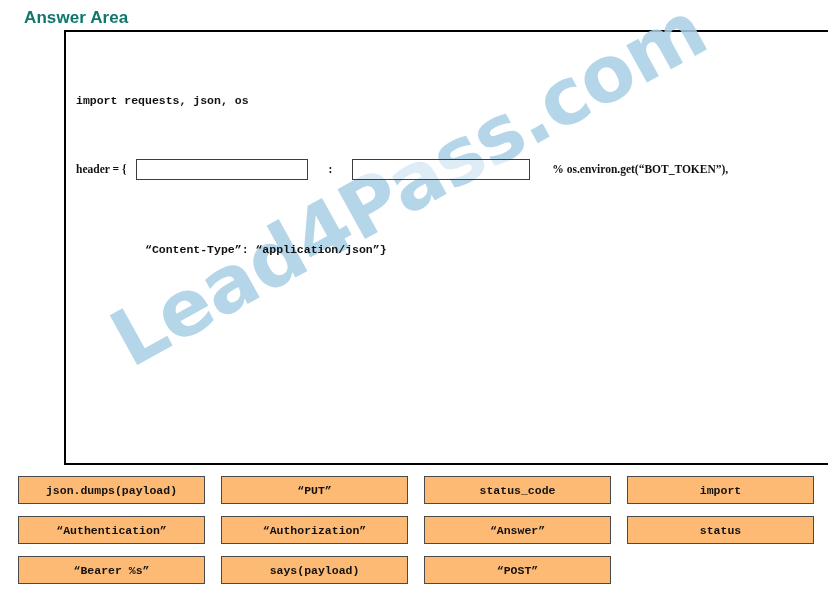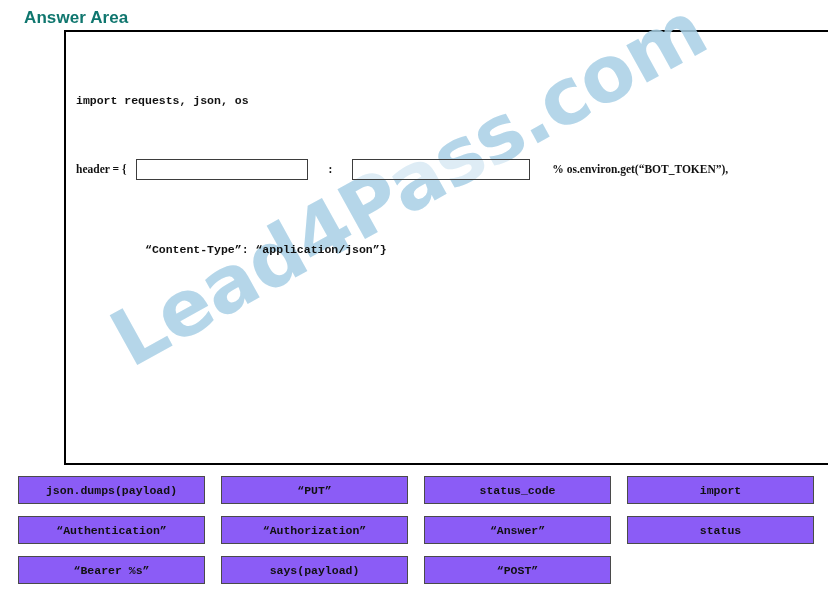--- a/index.html
+++ b/index.html
@@ -113,21 +113,21 @@
     width: 792px;
     display: grid;
     grid-template-columns: repeat(4, 187px);
     grid-auto-rows: 28px;
     column-gap: 16px;
     row-gap: 12px;
     z-index: 4;
   }
   .option-tile {
     border: 1px solid #4a4a4a;
-    background: #8b5cf6;
+    background: #fdba74;
     display: flex;
     align-items: center;
     justify-content: center;
     font-family: "Liberation Mono", "DejaVu Sans Mono", monospace;
     font-size: 11.5px;
     font-weight: bold;
     color: #111111;
     box-sizing: border-box;
     user-select: none;
     cursor: move;

